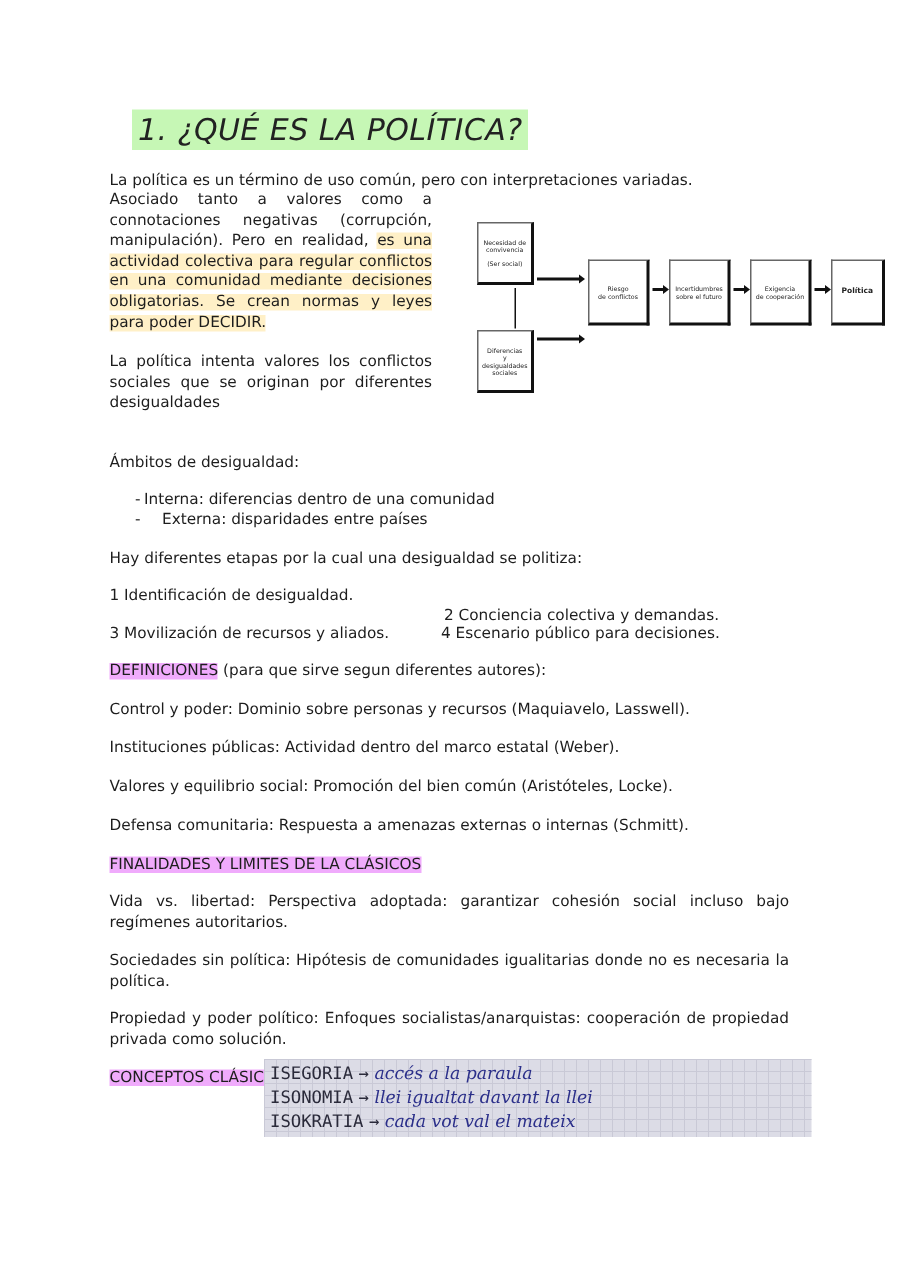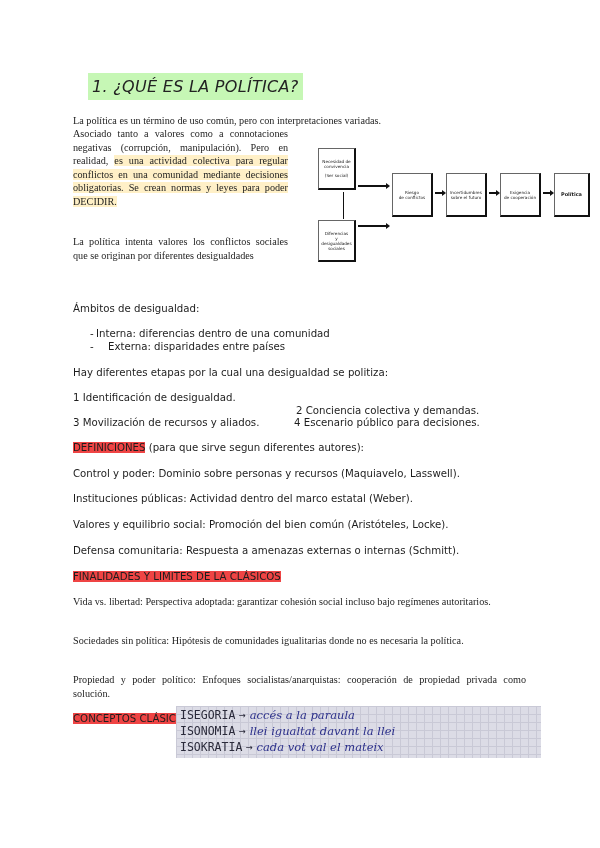--- a/index.html
+++ b/index.html
@@ -1,25 +1,25 @@
 <!DOCTYPE html>
 <html><head>
 <meta charset="utf-8">
 <style>
   html, body { margin:0; padding:0; background:#ffffff; }
   body { width:600px; height:848px; position:relative; overflow:hidden;
          font-family:"DejaVu Sans", sans-serif; color:#1a1a1a; }
   .page { position:absolute; left:0; top:0; width:600px; height:848px; }
   .title { position:absolute; left:88px; top:73px; height:27px; padding:0 4px;
            background:#c6f7b5; font-family:"DejaVu Sans", sans-serif; font-style:italic;
-           font-size:16px; line-height:27px; color:#222; letter-spacing:0.3px; font-weight:normal; }
+           font-size:20px; line-height:27px; color:#222; letter-spacing:0.3px; font-weight:normal; }
   .p { position:absolute; left:73px; font-size:10.2px; line-height:13.6px; color:#1d1d1d; }
-  .just { text-align:justify; text-align-last:auto;font-family:Liberation Serif, serif; }
+  .just { text-align:justify; text-align-last:auto; }
   .hl-y { background:#fff0c7; }
-  .hl-g { background:#ef4444; }
+  .hl-g { background:#f0abfc; }
   .diag { position:absolute; left:315px; top:145px; width:275px; height:120px; }
   .box { position:absolute; background:#fff; border:1px solid #666; border-right:2px solid #111; border-bottom:2px solid #111;
          font-size:4.2px; line-height:5px; text-align:center; color:#222; display:flex; flex-direction:column;
          align-items:center; justify-content:center; box-sizing:border-box; padding:1px; }
   .arrow { position:absolute; height:2px; background:#111; }
   .arrow::after { content:""; position:absolute; right:-2px; top:-2px; border-left:4px solid #111;
                   border-top:3px solid transparent; border-bottom:3px solid transparent; }
   .vline { position:absolute; width:1px; background:#111; }
   .hand { position:absolute; left:176px; top:706px; width:365px; height:52px;
           background-color:#dcdce6;

